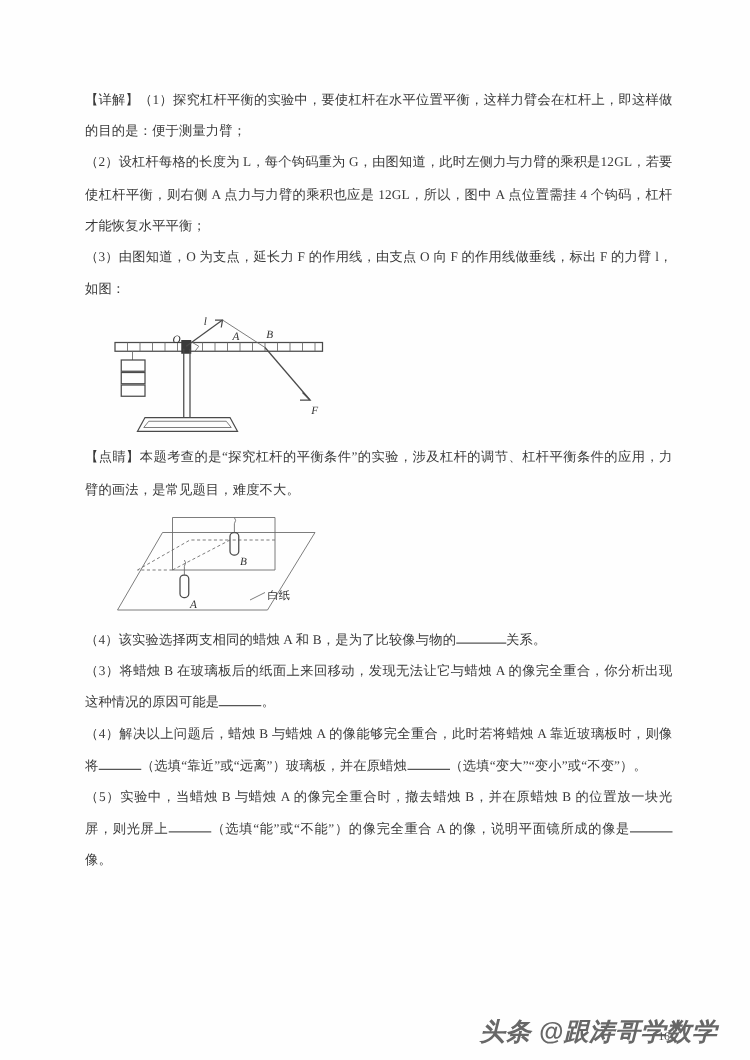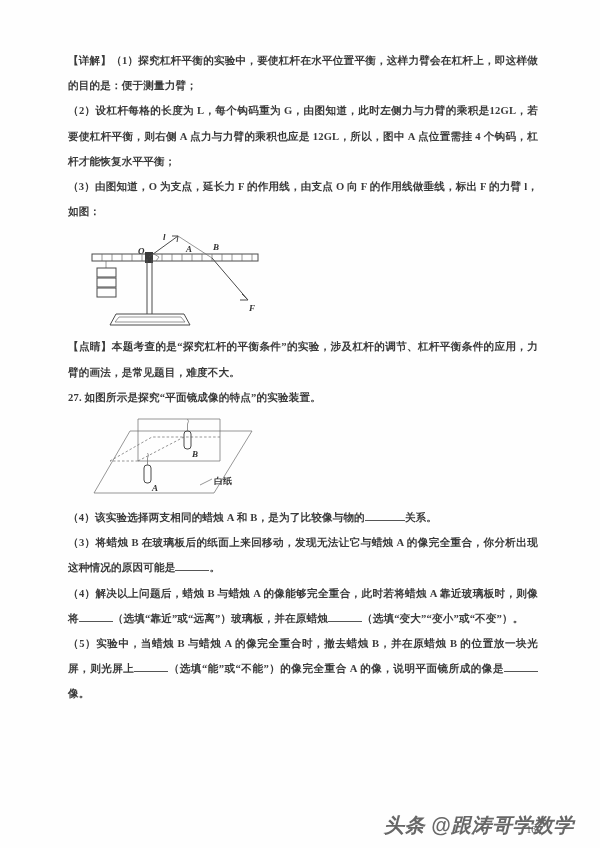--- a/index.html
+++ b/index.html
@@ -18,23 +18,22 @@
   .page {
     position: absolute;
     left: 0; top: 0;
     width: 600px;
     height: 848px;
     background: #fefefe;
   }
   .content {
     position: absolute;
     left: 68px;
-    top: 48px;
+    top: 68px;
     width: 470px;
-    font-weight: bold;
   }
   .para {
     font-size: 10.6px;
     line-height: 25.2px;
     letter-spacing: 0.15px;
     text-align: justify;
     text-justify: inter-ideograph;
     color: #3a3a3a;
     margin: 0;
   }
@@ -175,21 +174,20 @@
         <text class="lbl" x="52" y="28">O</text>
         <text class="lbl" x="77" y="14">l</text>
         <text class="lbl" x="100" y="26">A</text>
         <text class="lbl" x="127" y="24">B</text>
         <text class="lbl" x="163" y="85">F</text>
       </svg>
     </div>
 
     <p class="para"><span>【点睛】</span><span>本题考查的是“探究杠杆的平衡条件”的实验，涉及杠杆的调节、杠杆平衡条件的应用，力臂的画法，是常见题目，难度不大。</span></p>
 
-    <p class="para">27. 如图所示是探究“平面镜成像的特点”的实验装置。</p>
 
     <div class="fig-mirror">
       <svg width="190" height="92" viewBox="0 0 190 92">
 
         <path class="stroke-thin" d="M 38 18 L 160 18 L 122 80 L 2 80 Z"></path>
 
         <path class="stroke-thin" d="M 46 6 L 128 6 L 128 48 L 46 48 Z"></path>
 
         <path class="dash" d="M 46 48 L 18 48"></path>
         <path class="dash" d="M 46 48 L 92 24 L 128 24"></path>

